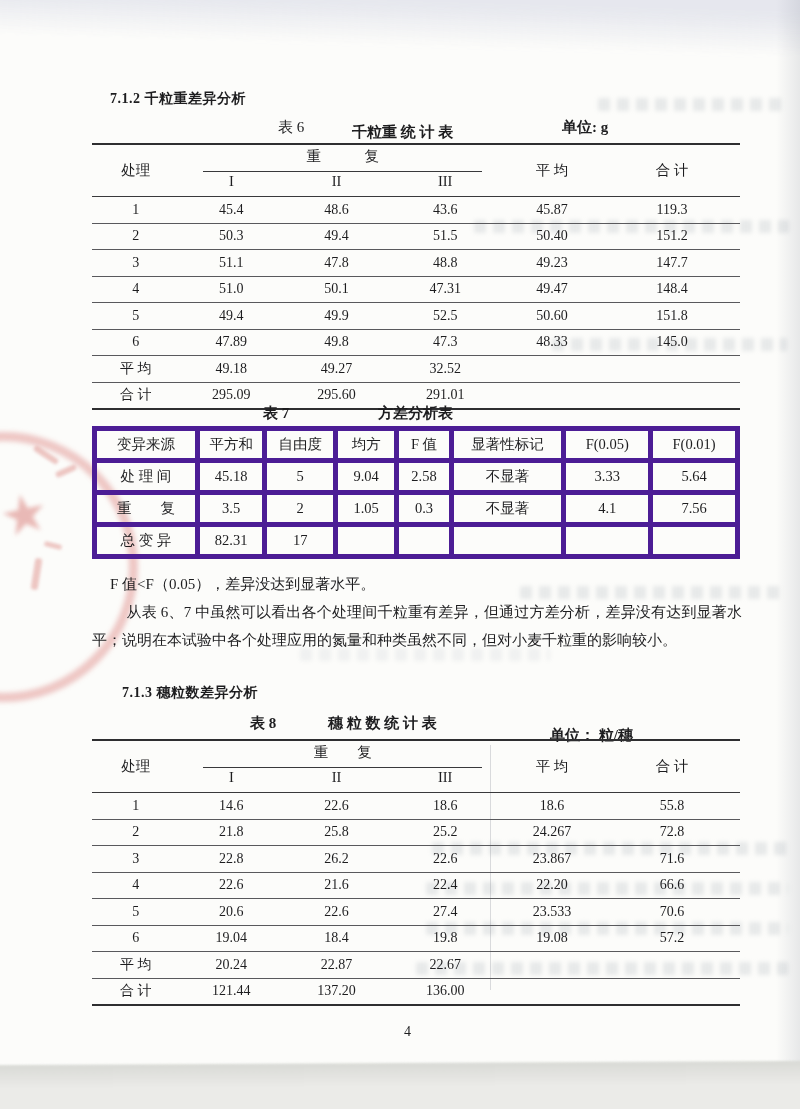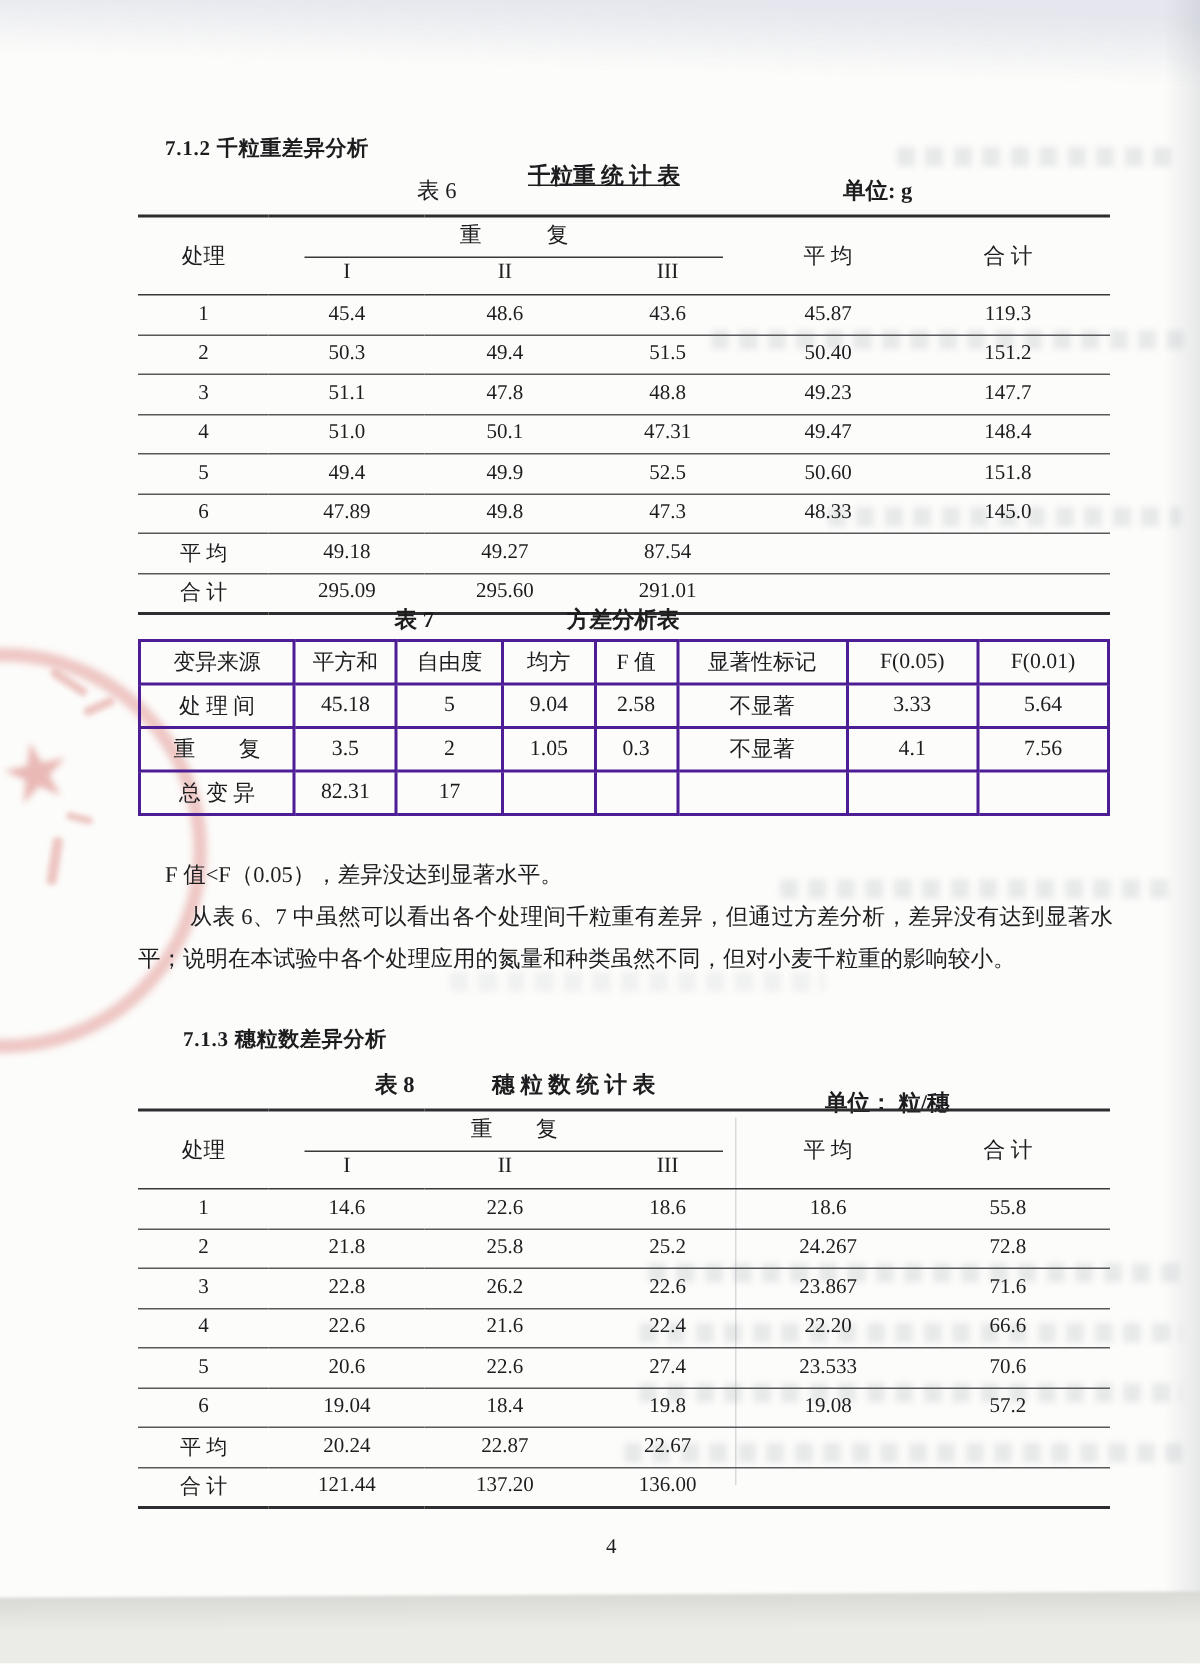--- a/index.html
+++ b/index.html
@@ -47,21 +47,21 @@
   .stat .hr1 th{height:27px; vertical-align:middle;}
   .stat .hr2 th{height:23px; vertical-align:top; padding-top:1px;}
   .rep-th{vertical-align:bottom !important;}
   .rep-label{display:block; margin:0 16px 0 22px; padding-bottom:5px;
     border-bottom:1.4px solid #39393b;}
   .stat tbody td{height:25.5px; border-top:1px solid #59595c;}
   .stat tbody tr:first-child td{border-top:1.6px solid #39393b;}
   
   .anova{width:648px; border-collapse:collapse; table-layout:fixed; font-size:14.5px;
     border:1.6px solid #3a3a3c;}
-  .anova th,.anova td{border:2px solid #4c1d95; font-weight:normal; text-align:center;
+  .anova th,.anova td{border:5px solid #4c1d95; font-weight:normal; text-align:center;
     height:27px; padding:0 2px;}
 </style>
 </head>
 <body>
 
 <div class="page">
 
   <div class="scan-top"></div>
   <div class="scan-right"></div>
   <div class="scan-bottom"></div>
@@ -83,21 +83,21 @@
     <div class="stamp-mark m1"></div>
     <div class="stamp-mark m2"></div>
     <div class="stamp-mark m3"></div>
     <div class="stamp-mark m4"></div>
   </div>
 
   <div class="abs heading" style="left:110px; top:90px;">7.1.2 千粒重差异分析</div>
 
   <div>
     <span class="abs cap" style="left:278px; top:118px; font-weight:normal;">表 6</span>
-    <span class="abs cap" style="left:352px; top:108px; font-weight:bold;text-decoration:underline;">千粒重 统 计 表</span>
+    <span class="abs cap" style="left:352px; top:123px; font-weight:bold;">千粒重 统 计 表</span>
     <span class="abs cap" style="left:562px; top:118px; font-weight:bold;">单位: g</span>
   </div>
 
   <div class="abs" style="left:92px; top:143px;">
     <table class="stat">
       <colgroup>
           <col style="width:13.5%">
           <col style="width:16%">
           <col style="width:16.5%">
           <col style="width:17%">
@@ -165,21 +165,21 @@
             <td>47.89</td>
             <td>49.8</td>
             <td>47.3</td>
             <td>48.33</td>
             <td>145.0</td>
           </tr>
         <tr>
             <td>平 均</td>
             <td>49.18</td>
             <td>49.27</td>
-            <td>87.54</td>
+            <td>32.52</td>
             <td></td>
             <td></td>
           </tr>
         <tr>
             <td>合 计</td>
             <td>295.09</td>
             <td>295.60</td>
             <td>291.01</td>
             <td></td>
             <td></td>

